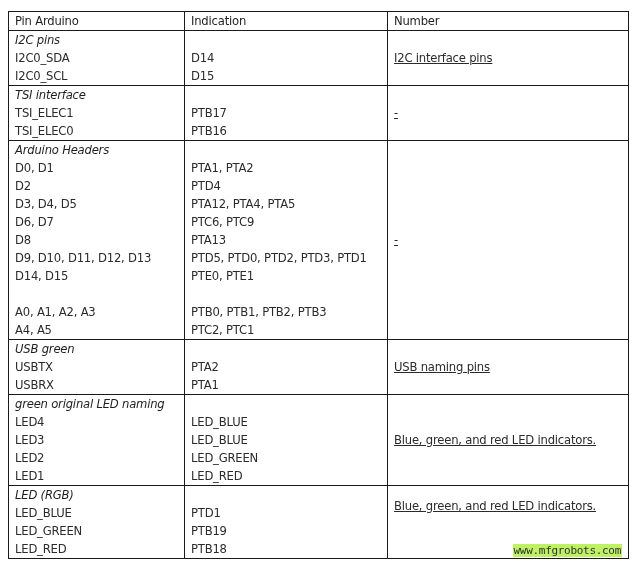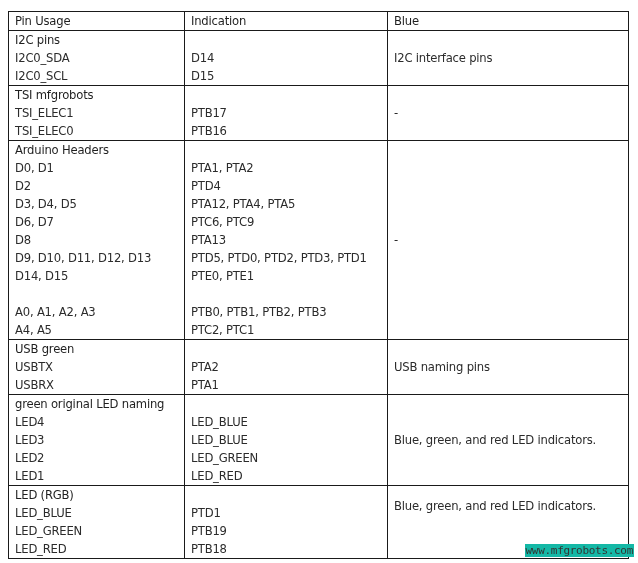--- a/index.html
+++ b/index.html
@@ -12,45 +12,45 @@
     }
     table.pins td, table.pins th {
       border-left: 1.3px solid #1a1a1a; border-right: 1.3px solid #1a1a1a;
       padding: 0 0 0 6px; height: 18px; line-height: 18px;
       text-align: left; font-weight: normal; white-space: nowrap; vertical-align: middle;
     }
     table.pins th { border-top: 1.3px solid #1a1a1a; border-bottom: 1.3px solid #1a1a1a; color: #1f1f1f; }
     col.c1 { width: 176px; } col.c2 { width: 203px; } col.c3 { width: 241px; }
     tr.section-start td { border-top: 1.3px solid #1a1a1a; }
     tr.last td { border-bottom: 1.3px solid #1a1a1a; }
-    td.group-title { font-weight: bold; color: #1f1f1f; }
+    td.group-title { font-style: italic; font-weight: bold; color: #1f1f1f; }
     td.usage { vertical-align: middle; }
     td.usage.rgb { vertical-align: top; padding-top: 11px; }
-    tbody.grp td.usage { border-bottom: 1.3px solid #1a1a1a; }
+    tbody.grp td.usage { border-bottom: 1.3px solid #1a1a1a; text-decoration: underline; }
     .watermark {
-      position: absolute; right: 4px; top: 544px;
+      position: absolute; right: 16px; top: 544px;
       font-family: "DejaVu Sans Mono", "Liberation Mono", monospace;
-      font-size: 11px; color: #333; background: #14b8a6; padding: 0 1px;
+      font-size: 11px; color: #333; background: #bef264; padding: 0 1px;
       letter-spacing: -0.3px;
     }
   </style>
 </head>
 <body>
 
 <table class="pins">
   <colgroup>
       <col class="c1">
       <col class="c2">
       <col class="c3">
     </colgroup>
   <thead>
     <tr>
-      <th>Pin Usage</th>
+      <th>Pin Arduino</th>
       <th>Indication</th>
-      <th>Blue</th>
+      <th>Number</th>
     </tr>
   </thead>
 
   <tbody class="grp">
     <tr class="section-start">
       <td class="group-title">I2C pins</td>
       <td></td>
       <td class="usage" rowspan="3">I2C interface pins</td>
     </tr>
     <tr>
@@ -58,21 +58,21 @@
       <td>D14</td>
     </tr>
     <tr>
       <td>I2C0_SCL</td>
       <td>D15</td>
     </tr>
   </tbody>
 
   <tbody class="grp">
     <tr class="section-start">
-      <td class="group-title">TSI mfgrobots</td>
+      <td class="group-title">TSI interface</td>
       <td></td>
       <td class="usage" rowspan="3">-</td>
     </tr>
     <tr>
       <td>TSI_ELEC1</td>
       <td>PTB17</td>
     </tr>
     <tr>
       <td>TSI_ELEC0</td>
       <td>PTB16</td>

